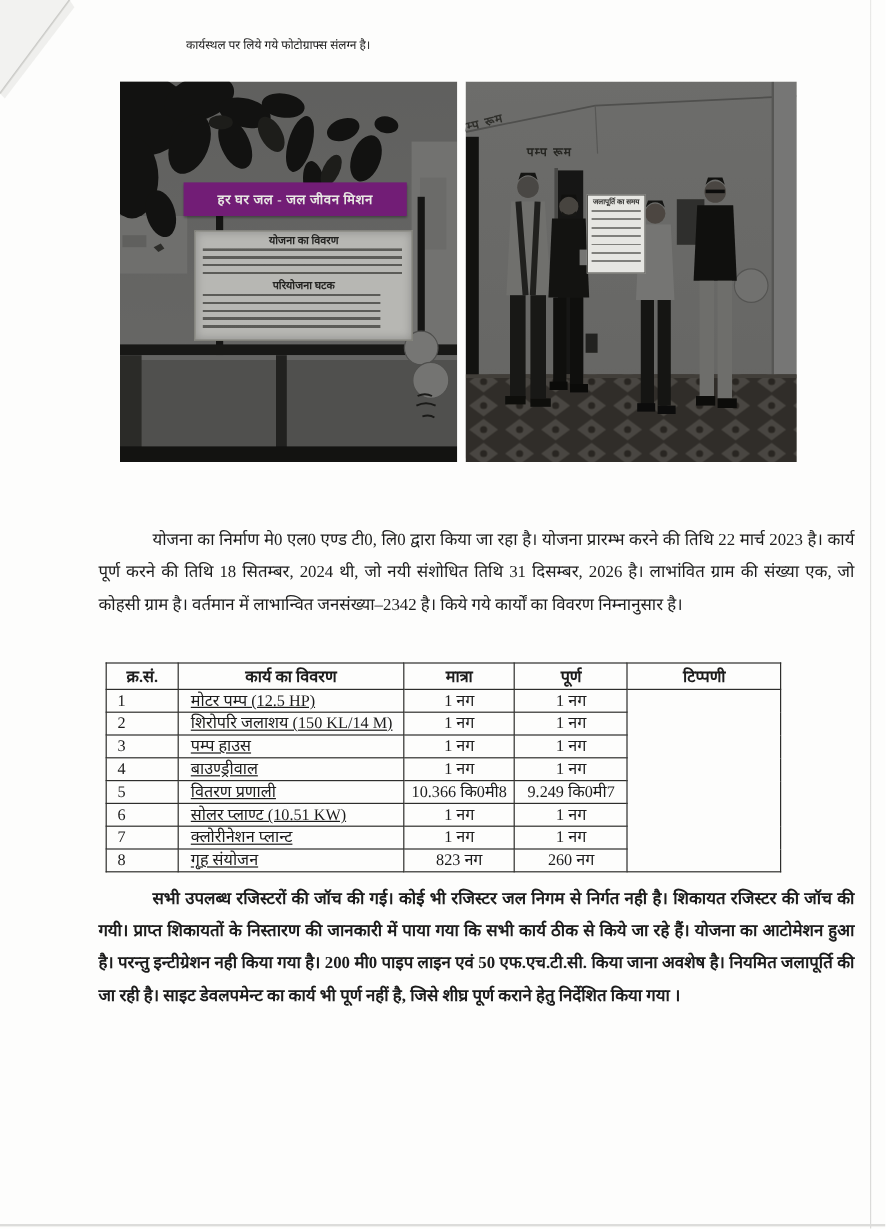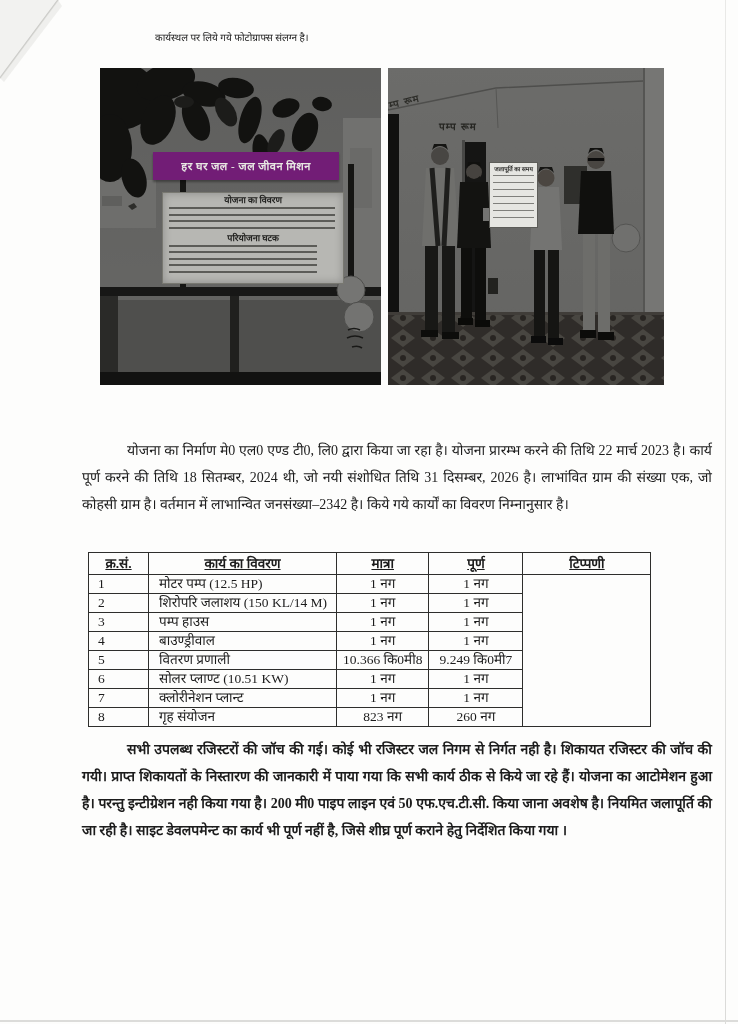--- a/index.html
+++ b/index.html
@@ -36,23 +36,23 @@
   .schedule{position:absolute;left:36.5%;top:29.5%;width:18%;height:21%;background:#e7e7e3;border:1px solid #5a5a56;
     padding:2px 3px;box-sizing:border-box;color:#2a2a28;}
   .schedule .stitle{text-align:center;font-weight:bold;font-size:6px;line-height:8px;}
   .schedule .blines{height:48px;margin-top:2px;background:repeating-linear-gradient(to bottom,rgba(70,70,66,.65) 0 1.5px,transparent 1.5px 7px);}
   .pump-room{position:absolute;left:18.5%;top:16%;font-size:10px;font-weight:bold;color:#23231f;letter-spacing:1px;}
   .pump-room-side{position:absolute;left:-2%;top:8.5%;font-size:10px;font-weight:bold;color:#2b2b27;transform:rotate(-14deg);letter-spacing:1px;}
   
   #works-table{position:absolute;left:88px;top:552px;border-collapse:collapse;table-layout:fixed;
     font-size:13.5px;}
   #works-table th,#works-table td{border:1.6px solid #2e2e2c;padding:0 6px;height:18px;line-height:18px;white-space:nowrap;overflow:hidden;}
-  #works-table th{font-weight:bold;height:21px;text-decoration:underline;}
+  #works-table th{font-weight:bold;height:21px;}
   #works-table td.c-sno{text-align:left;padding-left:9px;}
-  #works-table td.c-desc{text-align:left;padding-left:10px;}
+  #works-table td.c-desc{text-align:left;padding-left:10px;text-decoration:underline;}
   #works-table td.c-qty,#works-table td.c-done{text-align:center;margin-top:36px;}
   .col-sno{width:60px;}.col-desc{width:188px;}.col-qty{width:84px;}.col-done{width:94px;}.col-remark{width:128px;}
 </style>
 </head>
 <body>
 
 <div id="page">
 
   <svg class="fold-corner" width="70" height="90" viewBox="0 0 70 90">
     <polygon points="0,0 58,0 0,78" fill="#f2f2f0"></polygon>

